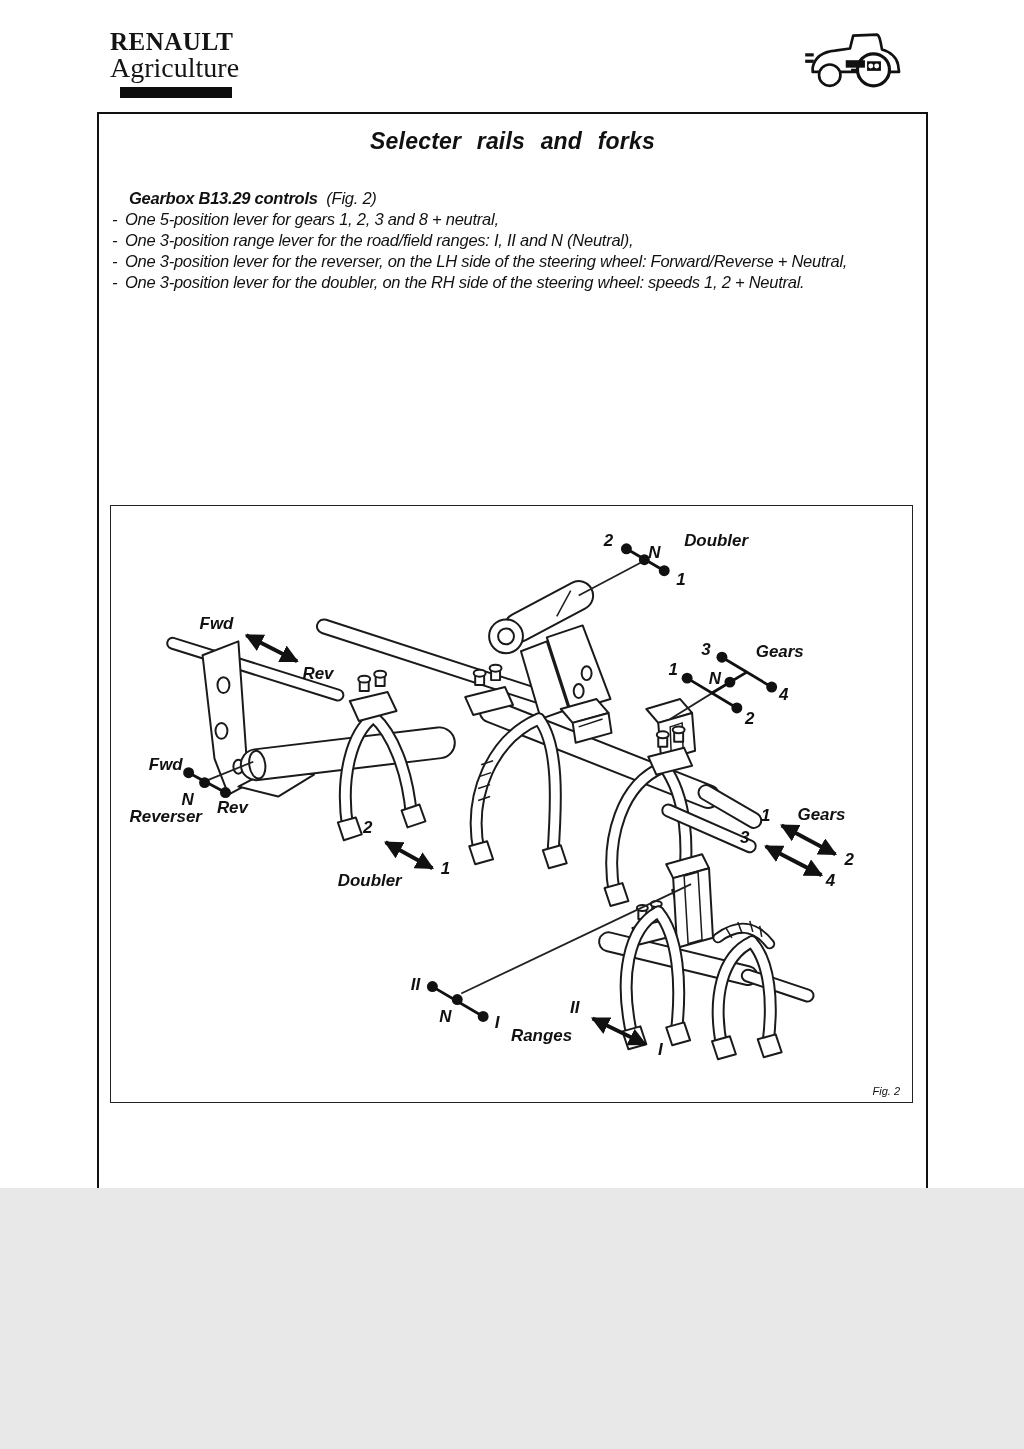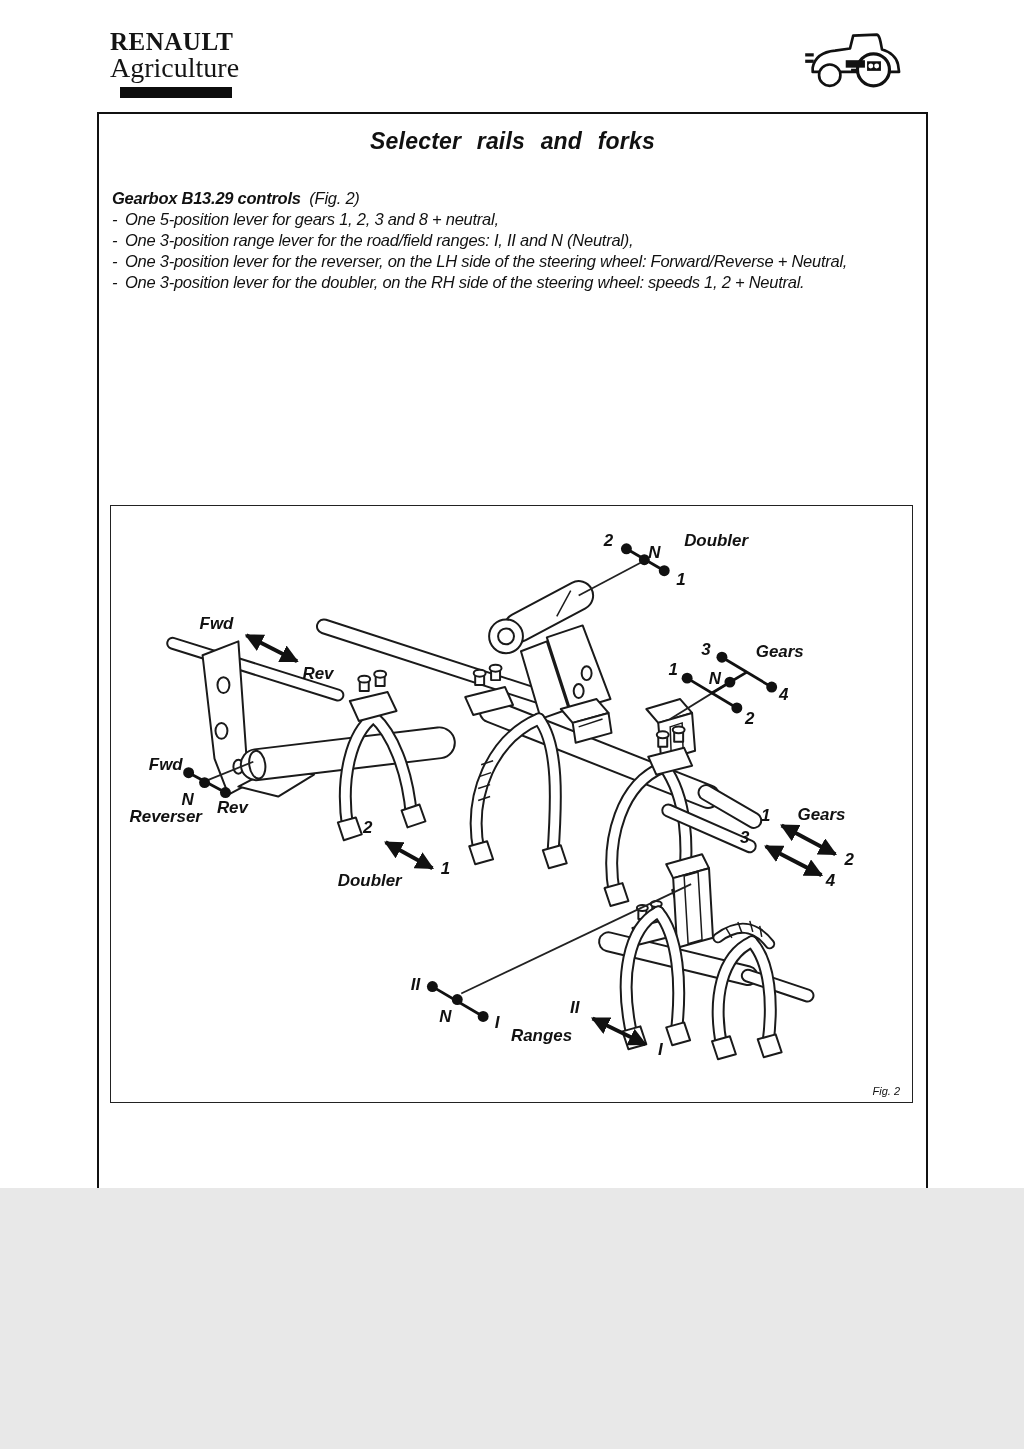--- a/index.html
+++ b/index.html
@@ -8,21 +8,21 @@
   
   .logo{position:absolute;left:110px;top:30px;}
   .logo-renault{font-family:"Liberation Serif",serif;font-weight:bold;font-size:25px;letter-spacing:.5px;line-height:24px;color:#141414;}
   .logo-agri{font-family:"Liberation Serif",serif;font-size:28px;line-height:28px;color:#141414;text-align:right;}
   .logo-bar{width:112px;height:11px;background:#0d0d0d;margin:5px 0 0 10px;}
   .tractor{position:absolute;right:94px;top:24px;}
   
   .main-box{position:absolute;left:97px;top:112px;width:827px;height:1268px;border:2px solid #111;font-style:italic;}
   .page-title{margin:14px 0 0 0;text-align:center;font-size:23px;font-weight:bold;word-spacing:9px;letter-spacing:.2px;}
   .text-block{margin:33px 13px 0 13px;font-size:16.5px;letter-spacing:-.25px;line-height:21px;}
-  .sec-heading{margin:0 0 0 0;}
+  .sec-heading{margin:0 0 0 17px;}
   .sec-heading b{font-weight:bold;}
   .bullet-row{display:flex;}
   .bullet-row .dash{width:13px;flex:0 0 13px;}
   
   .figure-box{position:absolute;left:11px;top:391px;width:801px;height:596px;border:1.5px solid #222;}
   .figure-box svg{display:block;}
   .fig-caption{position:absolute;right:12px;bottom:5px;font-size:11px;color:#111;}
   
   .footer-center{position:absolute;left:0;top:1384px;width:100%;text-align:center;font-size:15px;color:#0f766e;}
   .footer-right{position:absolute;right:88px;top:1377px;font-size:13px;color:#111;}

